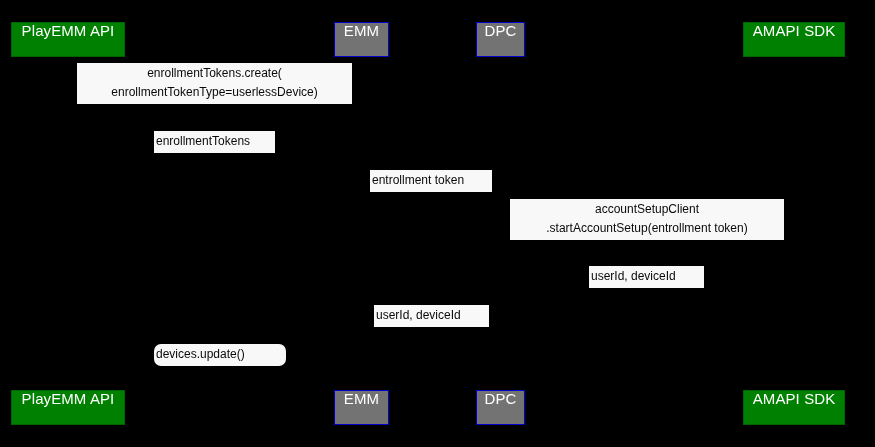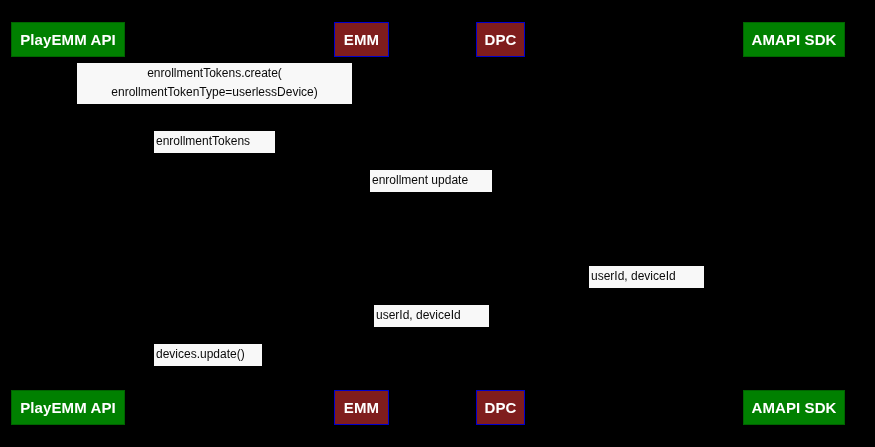--- a/index.html
+++ b/index.html
@@ -17,36 +17,35 @@
     height: 447px;
     background: #000000;
     overflow: hidden;
   }
 
   
   .participant {
     position: absolute;
     box-sizing: border-box;
     display: flex;
-    align-items: center;
+    align-items: flex-start;
     justify-content: center;
     color: #ffffff;
     font-size: 15px;
     line-height: 1;
     letter-spacing: 0.1px;
     white-space: nowrap;
     border: 1px solid transparent;
-    font-weight: bold;
   }
   .participant.green {
     background: #008000;
     border-color: #006400;
   }
   .participant.blue {
-    background: #7f1d1d;
+    background: #737373;
     border-color: #0000cd;
   }
 
   
   .lifeline {
     position: absolute;
     width: 1px;
     background: #000000;
     top: 57px;
     bottom: 57px;
@@ -105,28 +104,30 @@
 
   <div class="participant green" style="left:743px; top:22px; width:102px; height:35px;">
     <span>AMAPI SDK</span>
   </div>
 
   <div class="msg" style="left:77px; top:63px; width:275px;">enrollmentTokens.create(
 enrollmentTokenType=userlessDevice)</div>
 
   <div class="msg left" style="left:154px; top:131px; width:121px;">enrollmentTokens</div>
 
-  <div class="msg left" style="left:370px; top:170px; width:122px;">enrollment update</div>
+  <div class="msg left" style="left:370px; top:170px; width:122px;">entrollment token</div>
 
+  <div class="msg" style="left:510px; top:199px; width:274px;">accountSetupClient
+.startAccountSetup(entrollment token)</div>
 
   <div class="msg left" style="left:589px; top:266px; width:115px;">userId, deviceId</div>
 
   <div class="msg left" style="left:374px; top:305px; width:115px;">userId, deviceId</div>
 
-  <div class="msg left" style="left:154px; top:344px; width:108px;">devices.update()</div>
+  <div class="msg left" style="left:154px; top:344px; width:132px;border-radius:7px;">devices.update()</div>
 
   <div class="participant green" style="left:11px; top:390px; width:114px; height:35px;">
     <span>PlayEMM API</span>
   </div>
 
   <div class="participant blue" style="left:334px; top:390px; width:55px; height:35px;">
     <span>EMM</span>
   </div>
 
   <div class="participant blue" style="left:476px; top:390px; width:49px; height:35px;">

